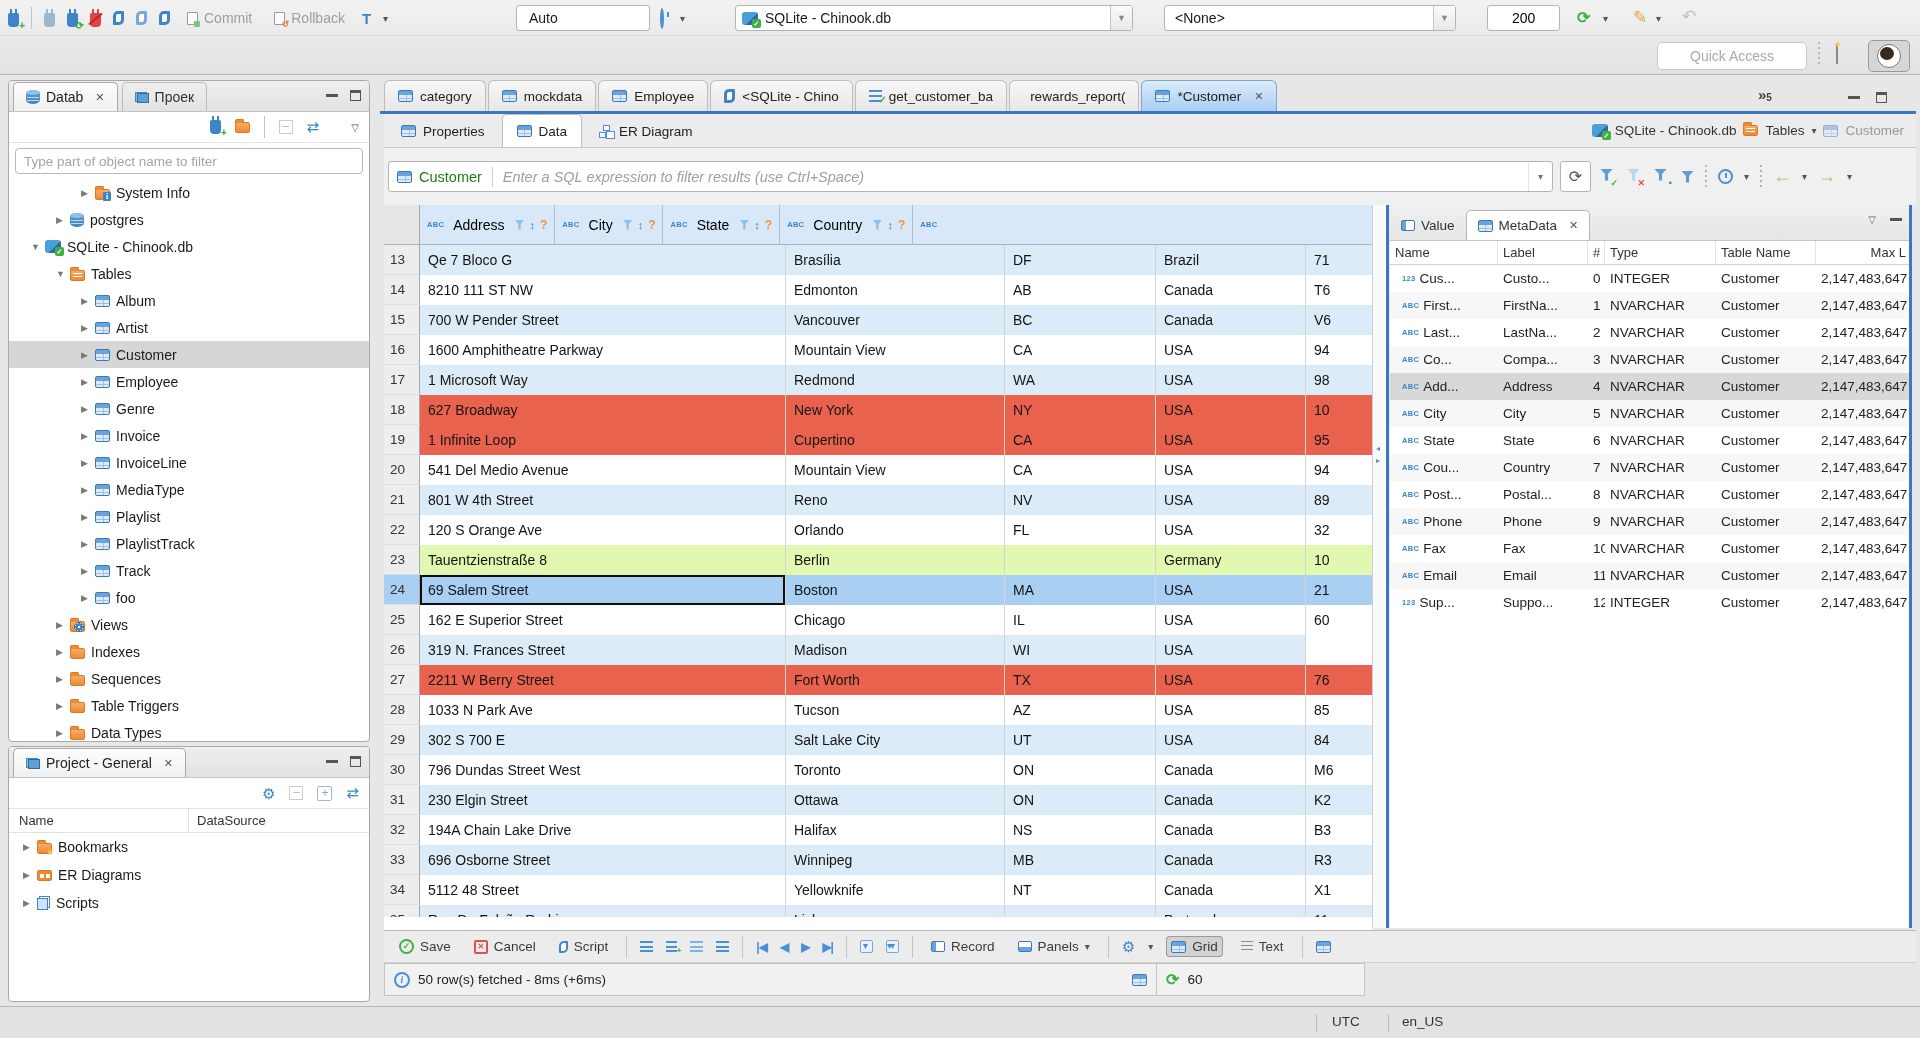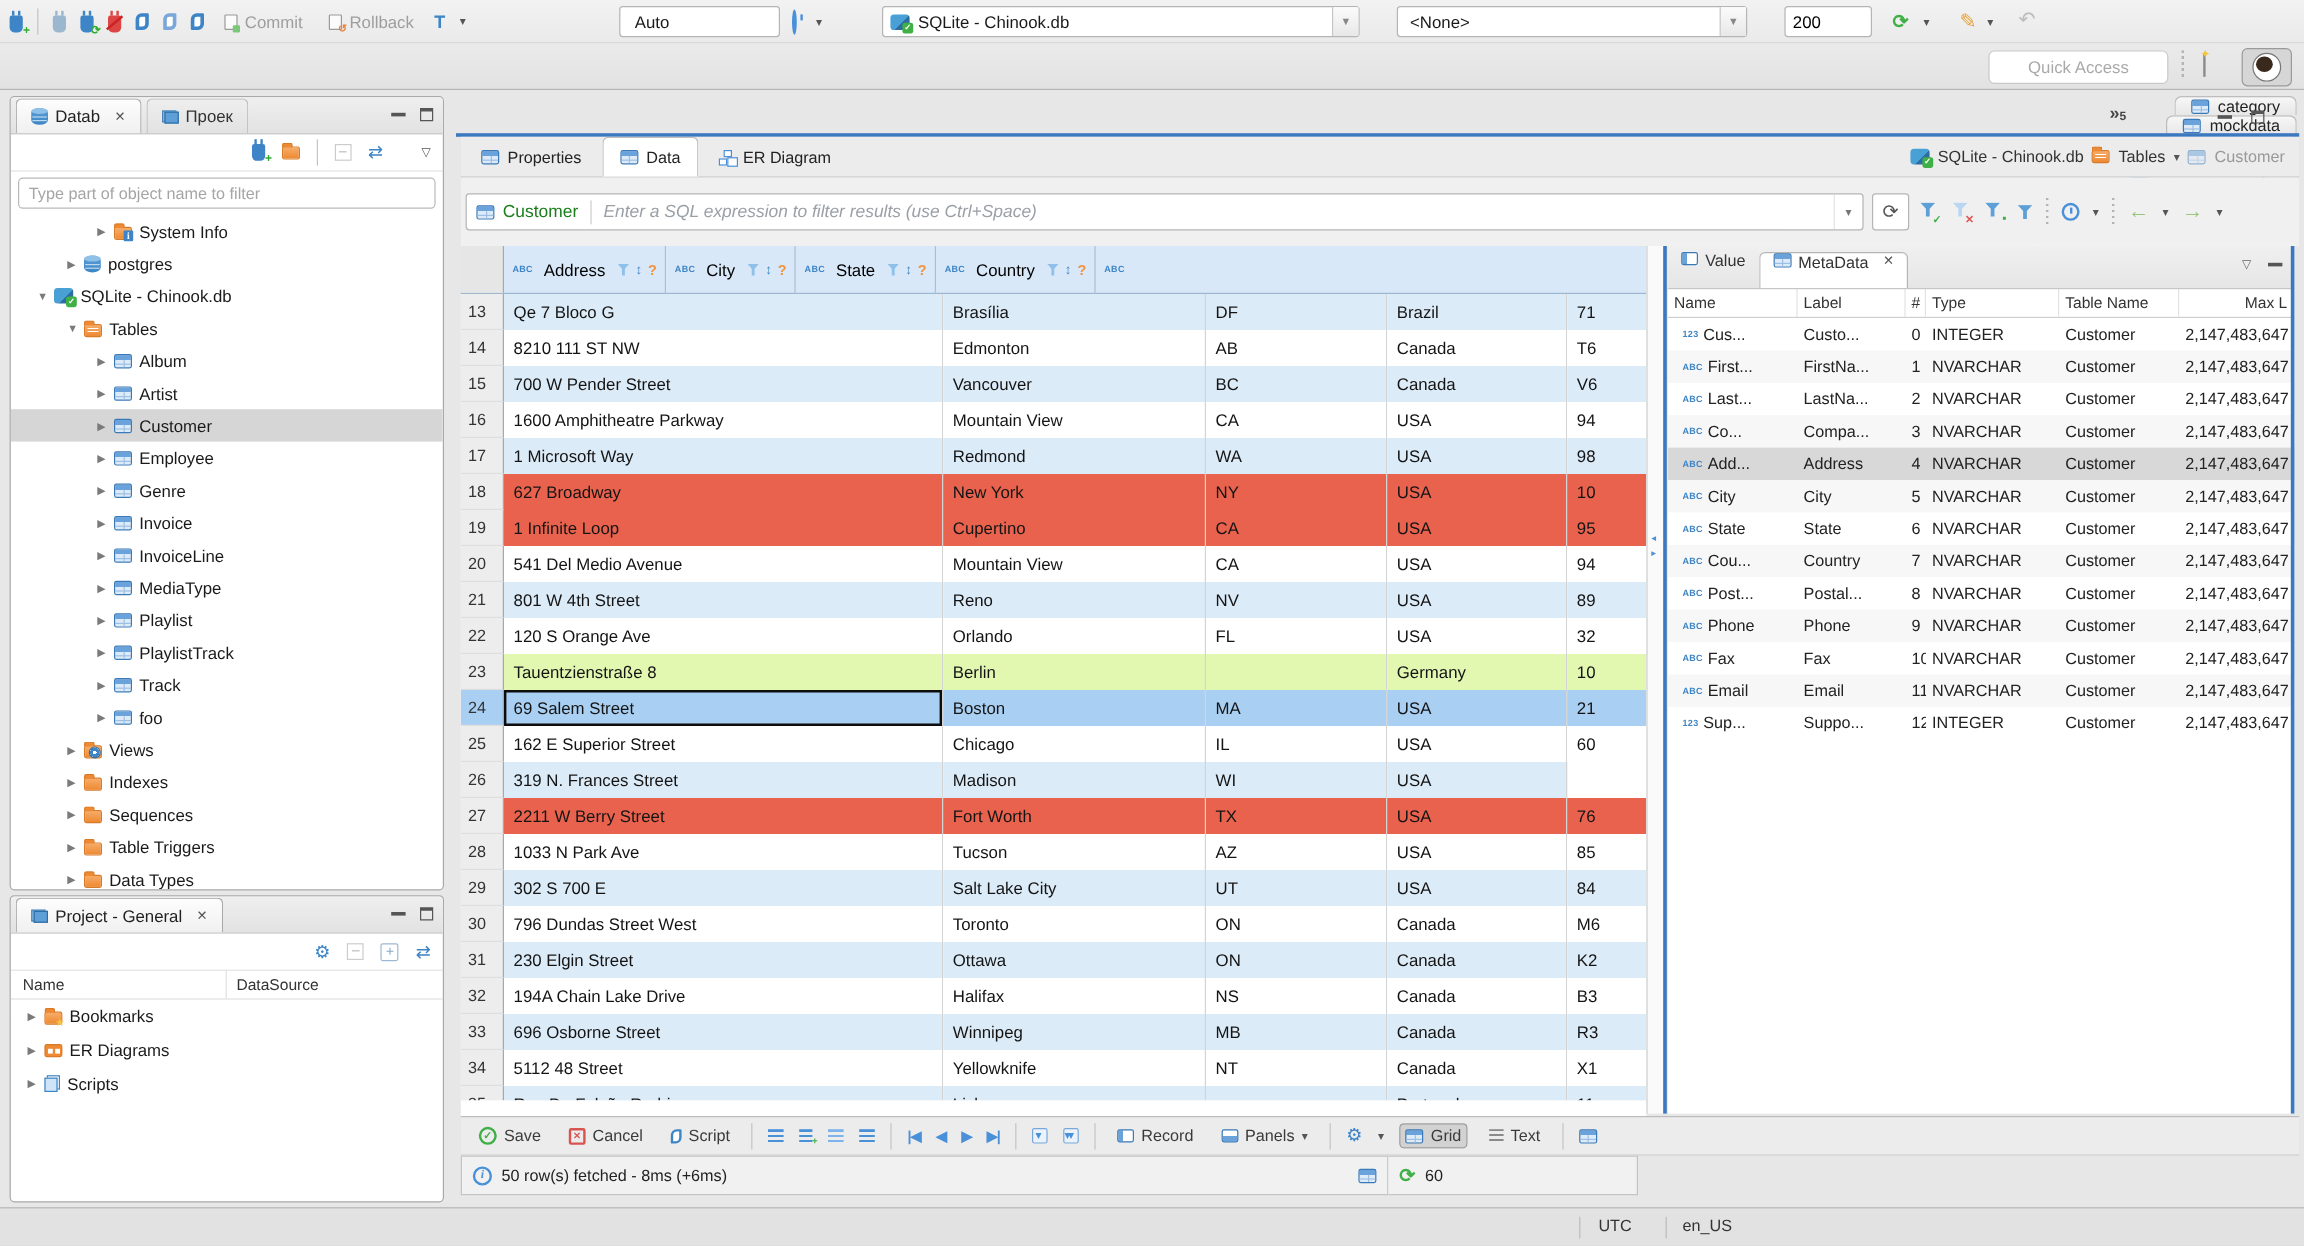--- a/index.html
+++ b/index.html
@@ -130,21 +130,21 @@
   .filterbox::placeholder{ color:#a5a5a5; }
   .trow{ height:27px; display:flex; align-items:center; font-size:14px; white-space:nowrap; }
   .trow.sel{ background:#d6d6d6; }
   .tarrow{ width:14px; color:#7a7a7a; font-size:9px; flex:none; }
   .tlabel{ padding-left:6px; }
   .pgrid-head{ height:24px; display:flex; align-items:center; font-size:13px; color:#333; border-bottom:1px solid #e0e0e0; }
   .pgrid-head .c1{ width:180px; padding-left:10px; border-right:1px solid #e0e0e0; height:100%; display:flex; align-items:center; }
   .pgrid-head .c2{ padding-left:8px; }
 
   
-  .etabbar{ left:384px; top:80px; width:1532px; height:31px; display:flex; align-items:flex-end;flex-direction:column; }
+  .etabbar{ left:384px; top:80px; width:1532px; height:31px; display:flex; align-items:flex-end; }
   .etab{ height:31px; display:flex; align-items:center; gap:7px; padding:0 13px; font-size:13.5px; color:#222;
     border:1px solid #bdbdbd; border-bottom:none; border-radius:6px 6px 0 0; margin-right:2px;
     background:linear-gradient(#f7f7f7,#e7e7e7); white-space:nowrap; }
   .etab.active{ background:linear-gradient(#dcecfc,#a9cdef); border-color:#7da7cf; }
   .etab .tclose:empty{ display:none; margin:0; }
   .blue-line{ left:380px; top:111px; width:1536px; height:3px; background:#3c78c0; }
   .overflowind{ display:flex; align-items:flex-start; margin-left:20px; color:#444; font-weight:bold; }
   .overflowind .chev{ font-size:15px; } .overflowind .cnt{ font-size:10px; margin-top:6px; }
 
   
@@ -189,21 +189,21 @@
   .grow.sel .gcell{ background:var(--row_selected,#a9cff3); }
   .grow.sel .gnum{ background:var(--row_selected,#a9cff3); }
   .gcell.focus{ box-shadow:inset 0 0 0 2px #0d0d0d; }
   .sash{ left:1372px; top:205px; width:14px; height:723px; background:#fafafa; border-left:1px solid #cfcfcf; }
   .sash .arr{ position:absolute; left:3px; color:#4a90d9; font-size:8px; line-height:8px; }
   .vblue{ width:3px; background:#3c78c0; top:205px; height:723px; }
 
   
   .mpanel{ left:1390px; top:204px; width:522px; height:724px; background:#fff; }
   .mtabs{ height:37px; background:linear-gradient(#f0f0f0,#e6e6e6); border-bottom:1px solid #c6c6c6; display:flex; align-items:flex-end; position:relative; }
-  .mtab{ height:30px; display:flex; gap:6px; padding:0 11px; font-size:13.5px; color:#333;margin-top:36px; }
+  .mtab{ height:30px; display:flex; align-items:center; gap:6px; padding:0 11px; font-size:13.5px; color:#333;margin-top:36px; }
   .mtab.active{ background:#fff; border:1px solid #b5b5b5; border-bottom:none; border-radius:5px 5px 0 0; }
   .mwin{ position:absolute; right:10px; top:10px; display:flex; gap:14px; align-items:center; color:#666; }
   .mhead{ height:24px; display:flex; border-bottom:1px solid #cfcfcf; font-size:13px; color:#333; }
   .mhead>div{ display:flex; align-items:center; padding-left:5px; border-right:1px solid #e3e3e3; overflow:hidden; white-space:nowrap; }
   .m-name{ width:108px; } .m-label{ width:90px; } .m-num{ width:17px; } .m-type{ width:111px; } .m-table{ width:100px; } .m-max{ width:96px; }
   .mrow{ display:flex; height:27px; font-size:13.5px; color:#222; }
   .mrow:nth-child(even){ background:#f7f7f7; }
   .mrow.sel{ background:#d8d8d8; }
   .mcell{ display:flex; align-items:center; padding-left:5px; overflow:hidden; white-space:nowrap; flex:none; }
   .mcell.m-name{ padding-left:12px; }
@@ -261,21 +261,21 @@
       <div class="combo abs" style="left:735px; top:5px; width:398px; height:26px; padding-left:6px; gap:7px;">
         <span class="ico-sqlite"></span>
         <span>SQLite - Chinook.db</span>
         <span class="varrow">▼</span>
       </div>
       <span class="abs ico-db" style="left:1142px; top:10px;"></span>
       <div class="combo abs" style="left:1164px; top:5px; width:292px; height:26px; padding-left:10px;">
         <span>&lt;None&gt;</span>
         <span class="varrow">▼</span>
       </div>
-      <input class="combo abs" style="left: 1487px; top: 5px; width: 73px; height: 26px; padding-left: 6px;" value="200">
+      <input class="combo abs" style="left: 1487px; top: 5px; width: 73px; height: 26px; padding-left: 24px;" value="200">
 
       <span class="abs" style="left:1577px; top:8px; color:#3faf46; font-size:16px; font-weight:bold;">⟳</span>
       <span class="abs ddv" style="left:1603px; top:13px;">▾</span>
       <span class="abs" style="left:1633px; top:7px; color:#e8a33c; font-size:17px;">✎</span>
       <span class="abs ddv" style="left:1656px; top:13px;">▾</span>
       <span class="abs" style="left:1682px; top:6px; color:#bdbdbd; font-size:17px;">↶</span>
     </div>
 
     
     <div class="qaccess">

